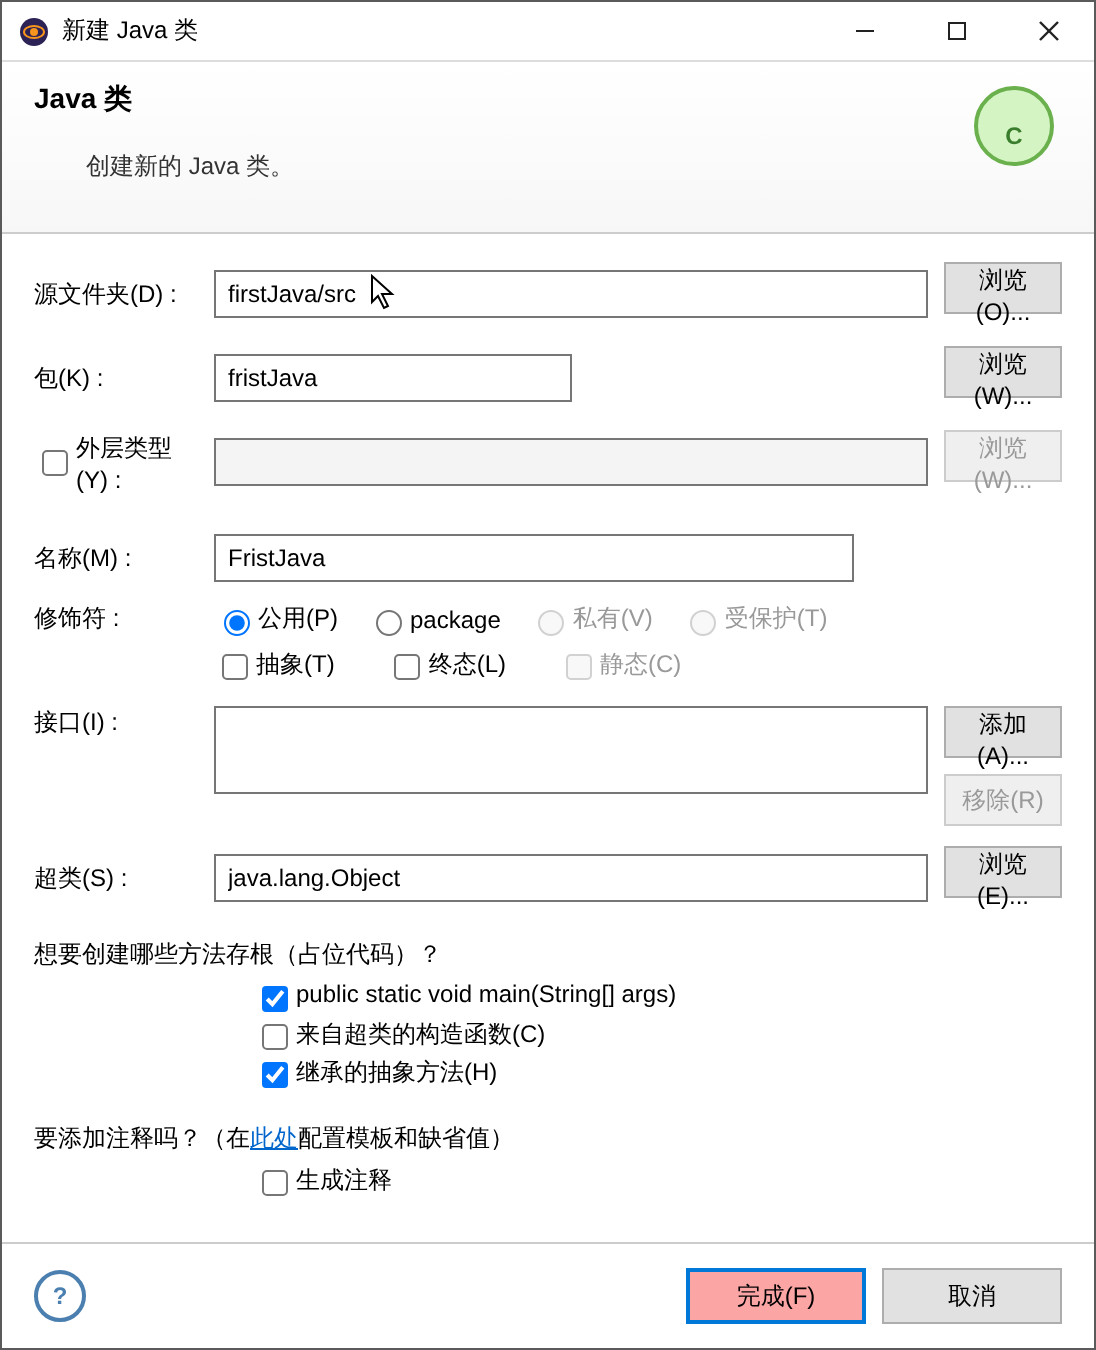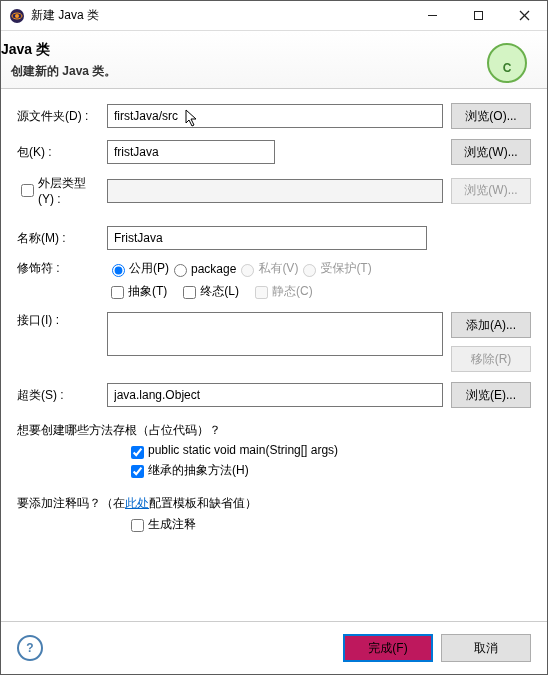--- a/index.html
+++ b/index.html
@@ -3,39 +3,39 @@
 <meta charset="utf-8">
 <style>
 * { box-sizing: border-box; font-family: "Microsoft YaHei", "Segoe UI", sans-serif; font-size: 12px; }
 body { margin: 0; background: #e0e0e0; }
 .window { width: 548px; height: 675px; background: #fff; border: 1px solid #5a5a5a; display: flex; flex-direction: column; margin: 0; }
 .titlebar { height: 30px; display: flex; align-items: center; padding: 0 0 0 8px; border-bottom: 1px solid #ddd; }
 .titlebar .icon { width: 16px; height: 16px; margin-right: 6px; }
 .titlebar .title { flex: 1; }
 .titlebar .wbtn { width: 46px; height: 30px; display: flex; align-items: center; justify-content: center; font-size: 14px; color: #333; }
 .titlebar .wbtn svg { width: 11px; height: 11px; }
-.header { padding: 10px 16px 8px 0; position: relative; border-bottom: 1px solid #ccc; background: linear-gradient(#fff,#f7f7f7); }
+.header { padding: 10px 16px 8px 16px; position: relative; border-bottom: 1px solid #ccc; background: linear-gradient(#fff,#f7f7f7); }
 .header h1 { margin: 0 0 4px 0; font-size: 14px; font-weight: bold; }
-.header p { margin: 0; color: #333; padding-left: 10px; font-weight: bold; }
+.header p { margin: 16px; color: #333; padding-left: 10px; }
 .header .big-icon { position: absolute; right: 18px; top: 10px; }
 .content { flex: 1; padding: 14px 16px; overflow: auto; }
 .row { display: flex; align-items: center; margin-bottom: 10px; }
 .row.top { align-items: flex-start; }
 .row .label { width: 90px; }
 .row .field { flex: 1; margin-right: 8px; }
-.row .btn { width: 80px; }
+.row .btn { width: 59px; }
 input[type=text] { width: 100%; height: 24px; border: 1px solid #767676; padding: 2px 6px; background: #fff; }
 input[type=text]:disabled { background: #f4f4f4; color: #888; }
 .listbox { width: 100%; height: 44px; border: 1px solid #767676; background: #fff; }
 button.push { height: 26px; width: 100%; background: #e1e1e1; border: 1px solid #adadad; padding: 0 6px; cursor: default; }
 button.push:disabled { color: #999; background: #efefef; border-color: #ccc; }
-button.push.primary { border: 2px solid #0078d7; background: #be185d; }
+button.push.primary { border: 2px solid #0078d7; background: #fca5a5; }
 .chk { display: inline-flex; margin-right: 12px; }
 .chk input { margin-right: 4px; }
-.radiogrp { display: flex; flex-wrap: wrap; gap: 6px 0; }
+.radiogrp { display: flex; flex-wrap: wrap; gap: 6px 14px; }
 .radio { display: inline-flex; align-items: center; }
 .radio input { margin-right: 4px; }
 .radio.disabled { color: #999; }
 .section-gap { height: 10px; }
 .question { margin-top: 14px; margin-bottom: 4px; }
 .indent { margin-left: 110px; }
 .link { color: #0066cc; text-decoration: underline; }
 .footer { border-top: 1px solid #ccc; padding: 12px 16px; display: flex; align-items: center; }
 .footer .help { width: 26px; height: 26px; border: 2px solid #4a7fb0; border-radius: 50%; display: flex; align-items: center; justify-content: center; color: #4a7fb0; font-size: 16px; font-weight: bold; }
 .footer .spacer { flex:1; }
@@ -174,20 +174,24 @@
       <div class="btn"><button class="push">浏览(E)...</button></div>
     </div>
 
     <div class="question">想要创建哪些方法存根（占位代码）？</div>
     <div class="indent">
       <div><label class="chk">
             <input type="checkbox" checked="" style="">
             <span>public static void main(String[] args)</span>
           </label></div>
       <div><label class="chk">
+            <input type="checkbox" style="">
+            <span>来自超类的构造函数(C)</span>
+          </label></div>
+      <div><label class="chk">
             <input type="checkbox" checked="" style="">
             <span>继承的抽象方法(H)</span>
           </label></div>
     </div>
 
     <div class="question">
       <span>要添加注释吗？（在</span><a href="#" class="link">此处</a><span>配置模板和缺省值）</span>
     </div>
     <div class="indent">
       <label class="chk">

